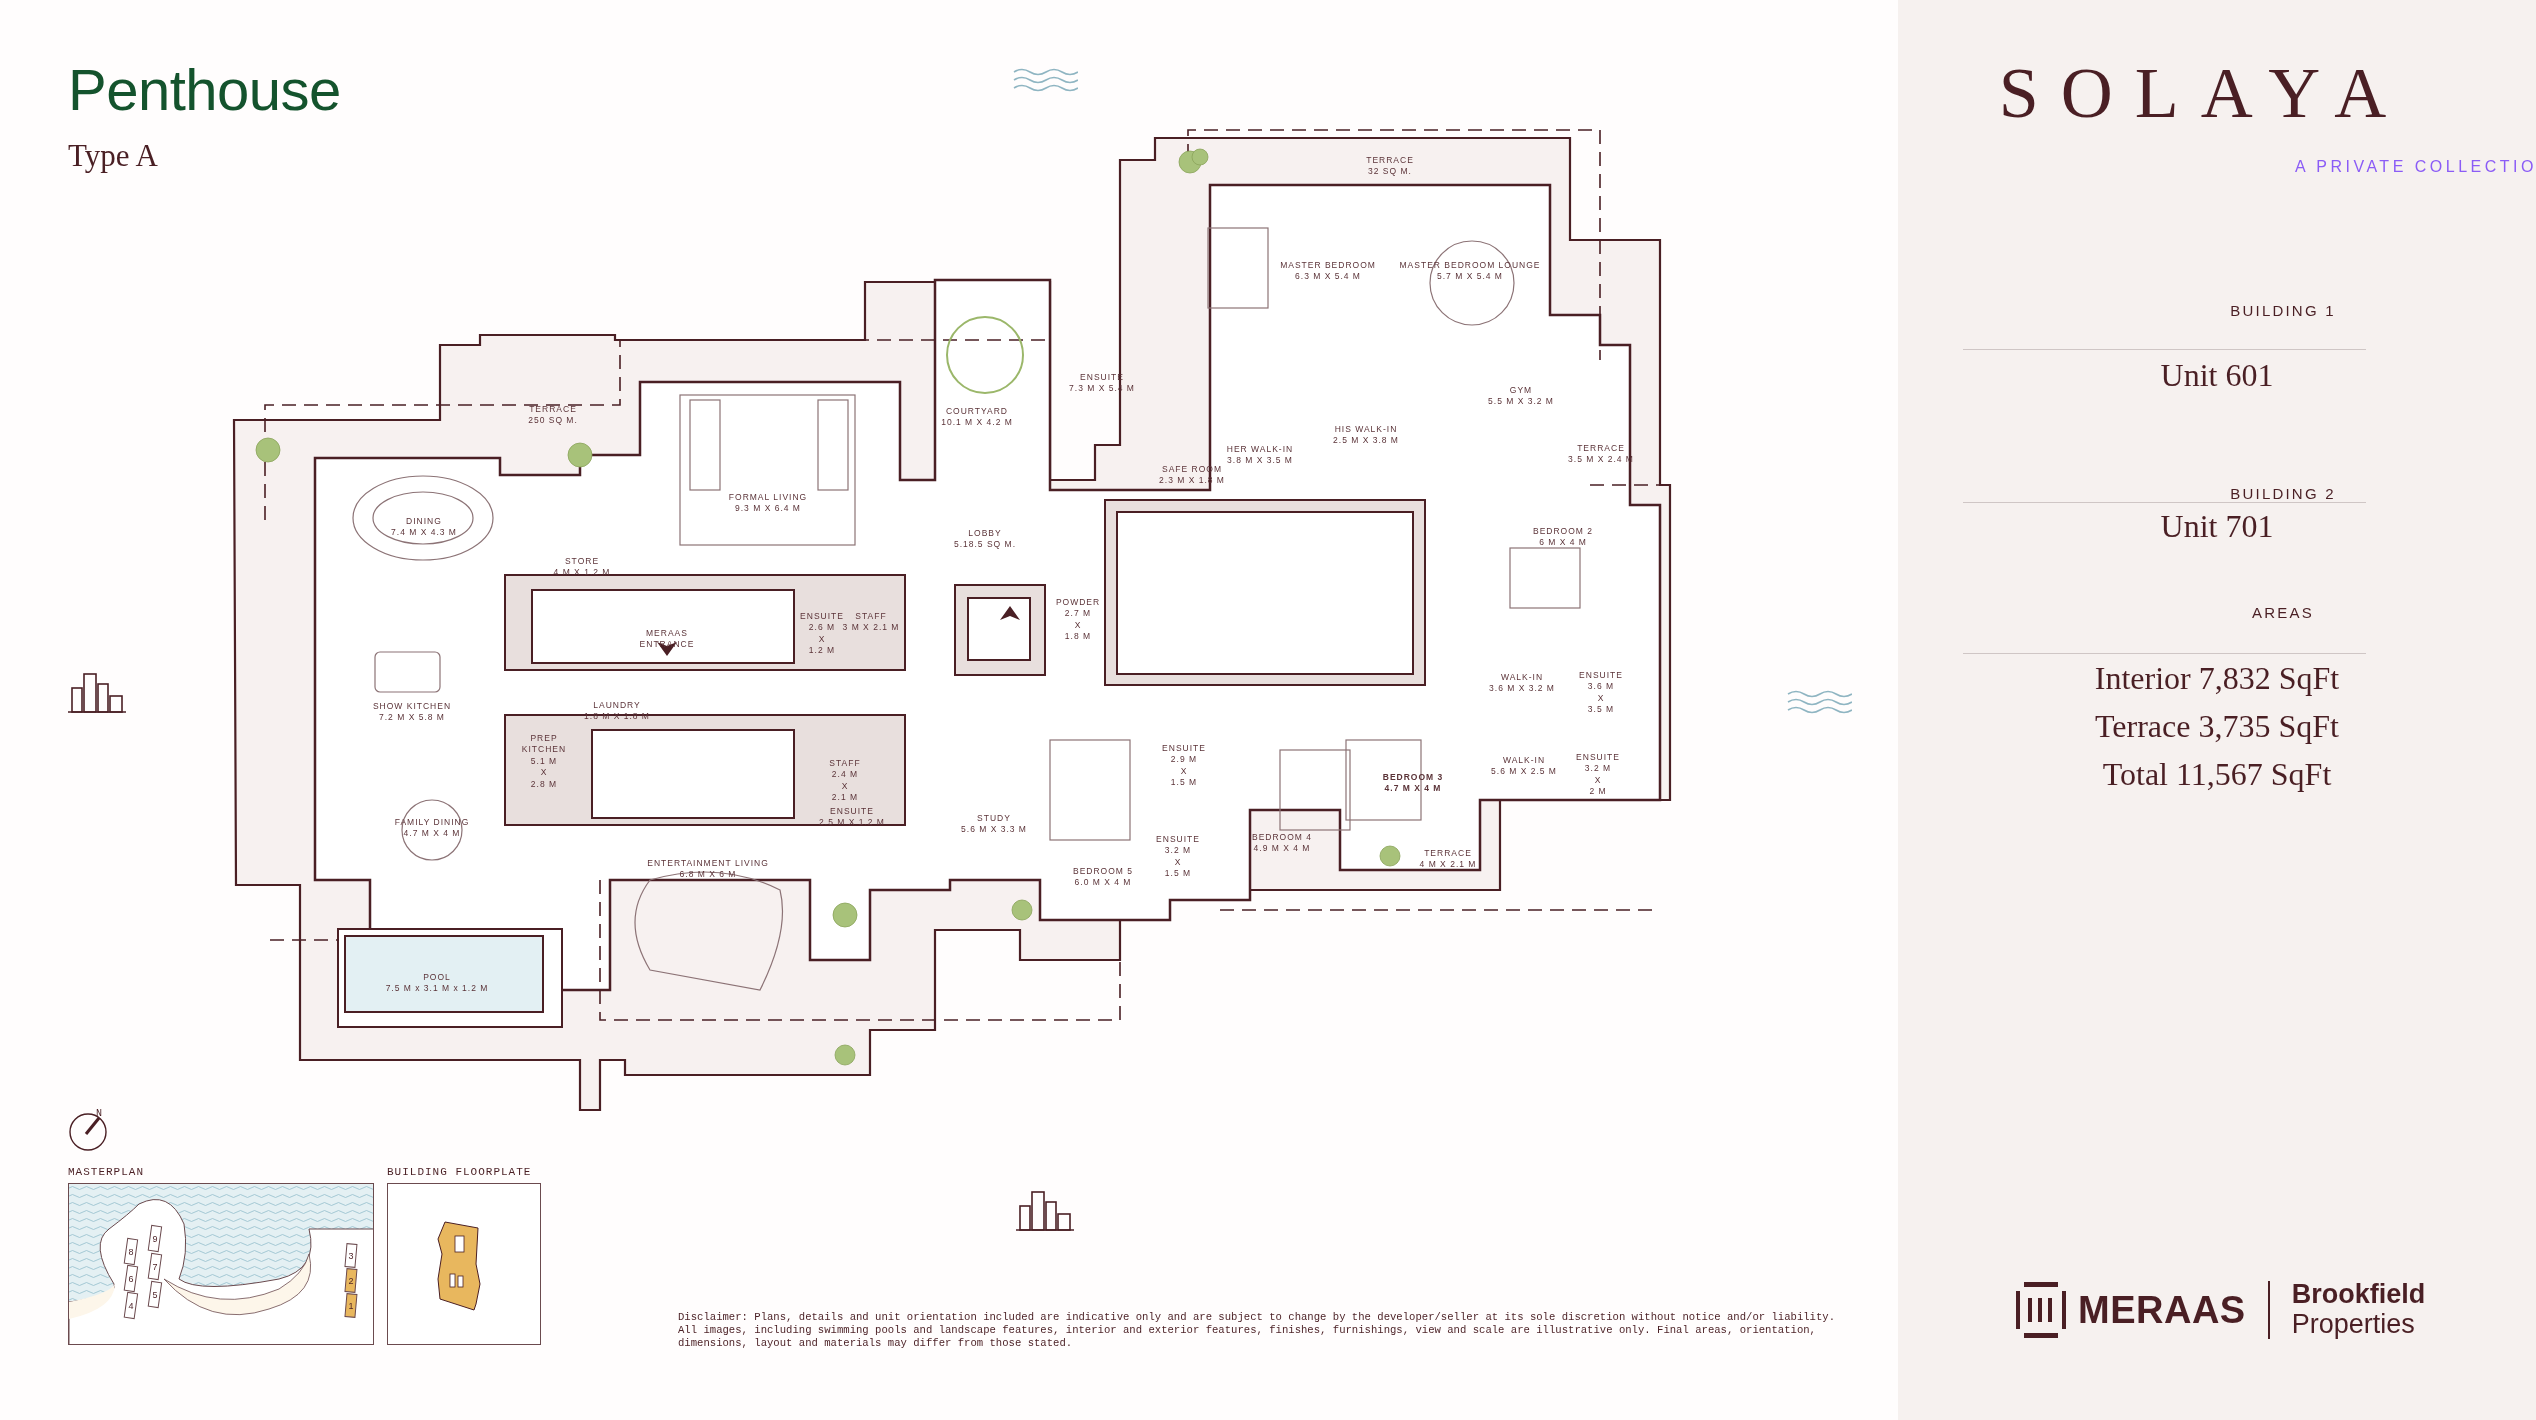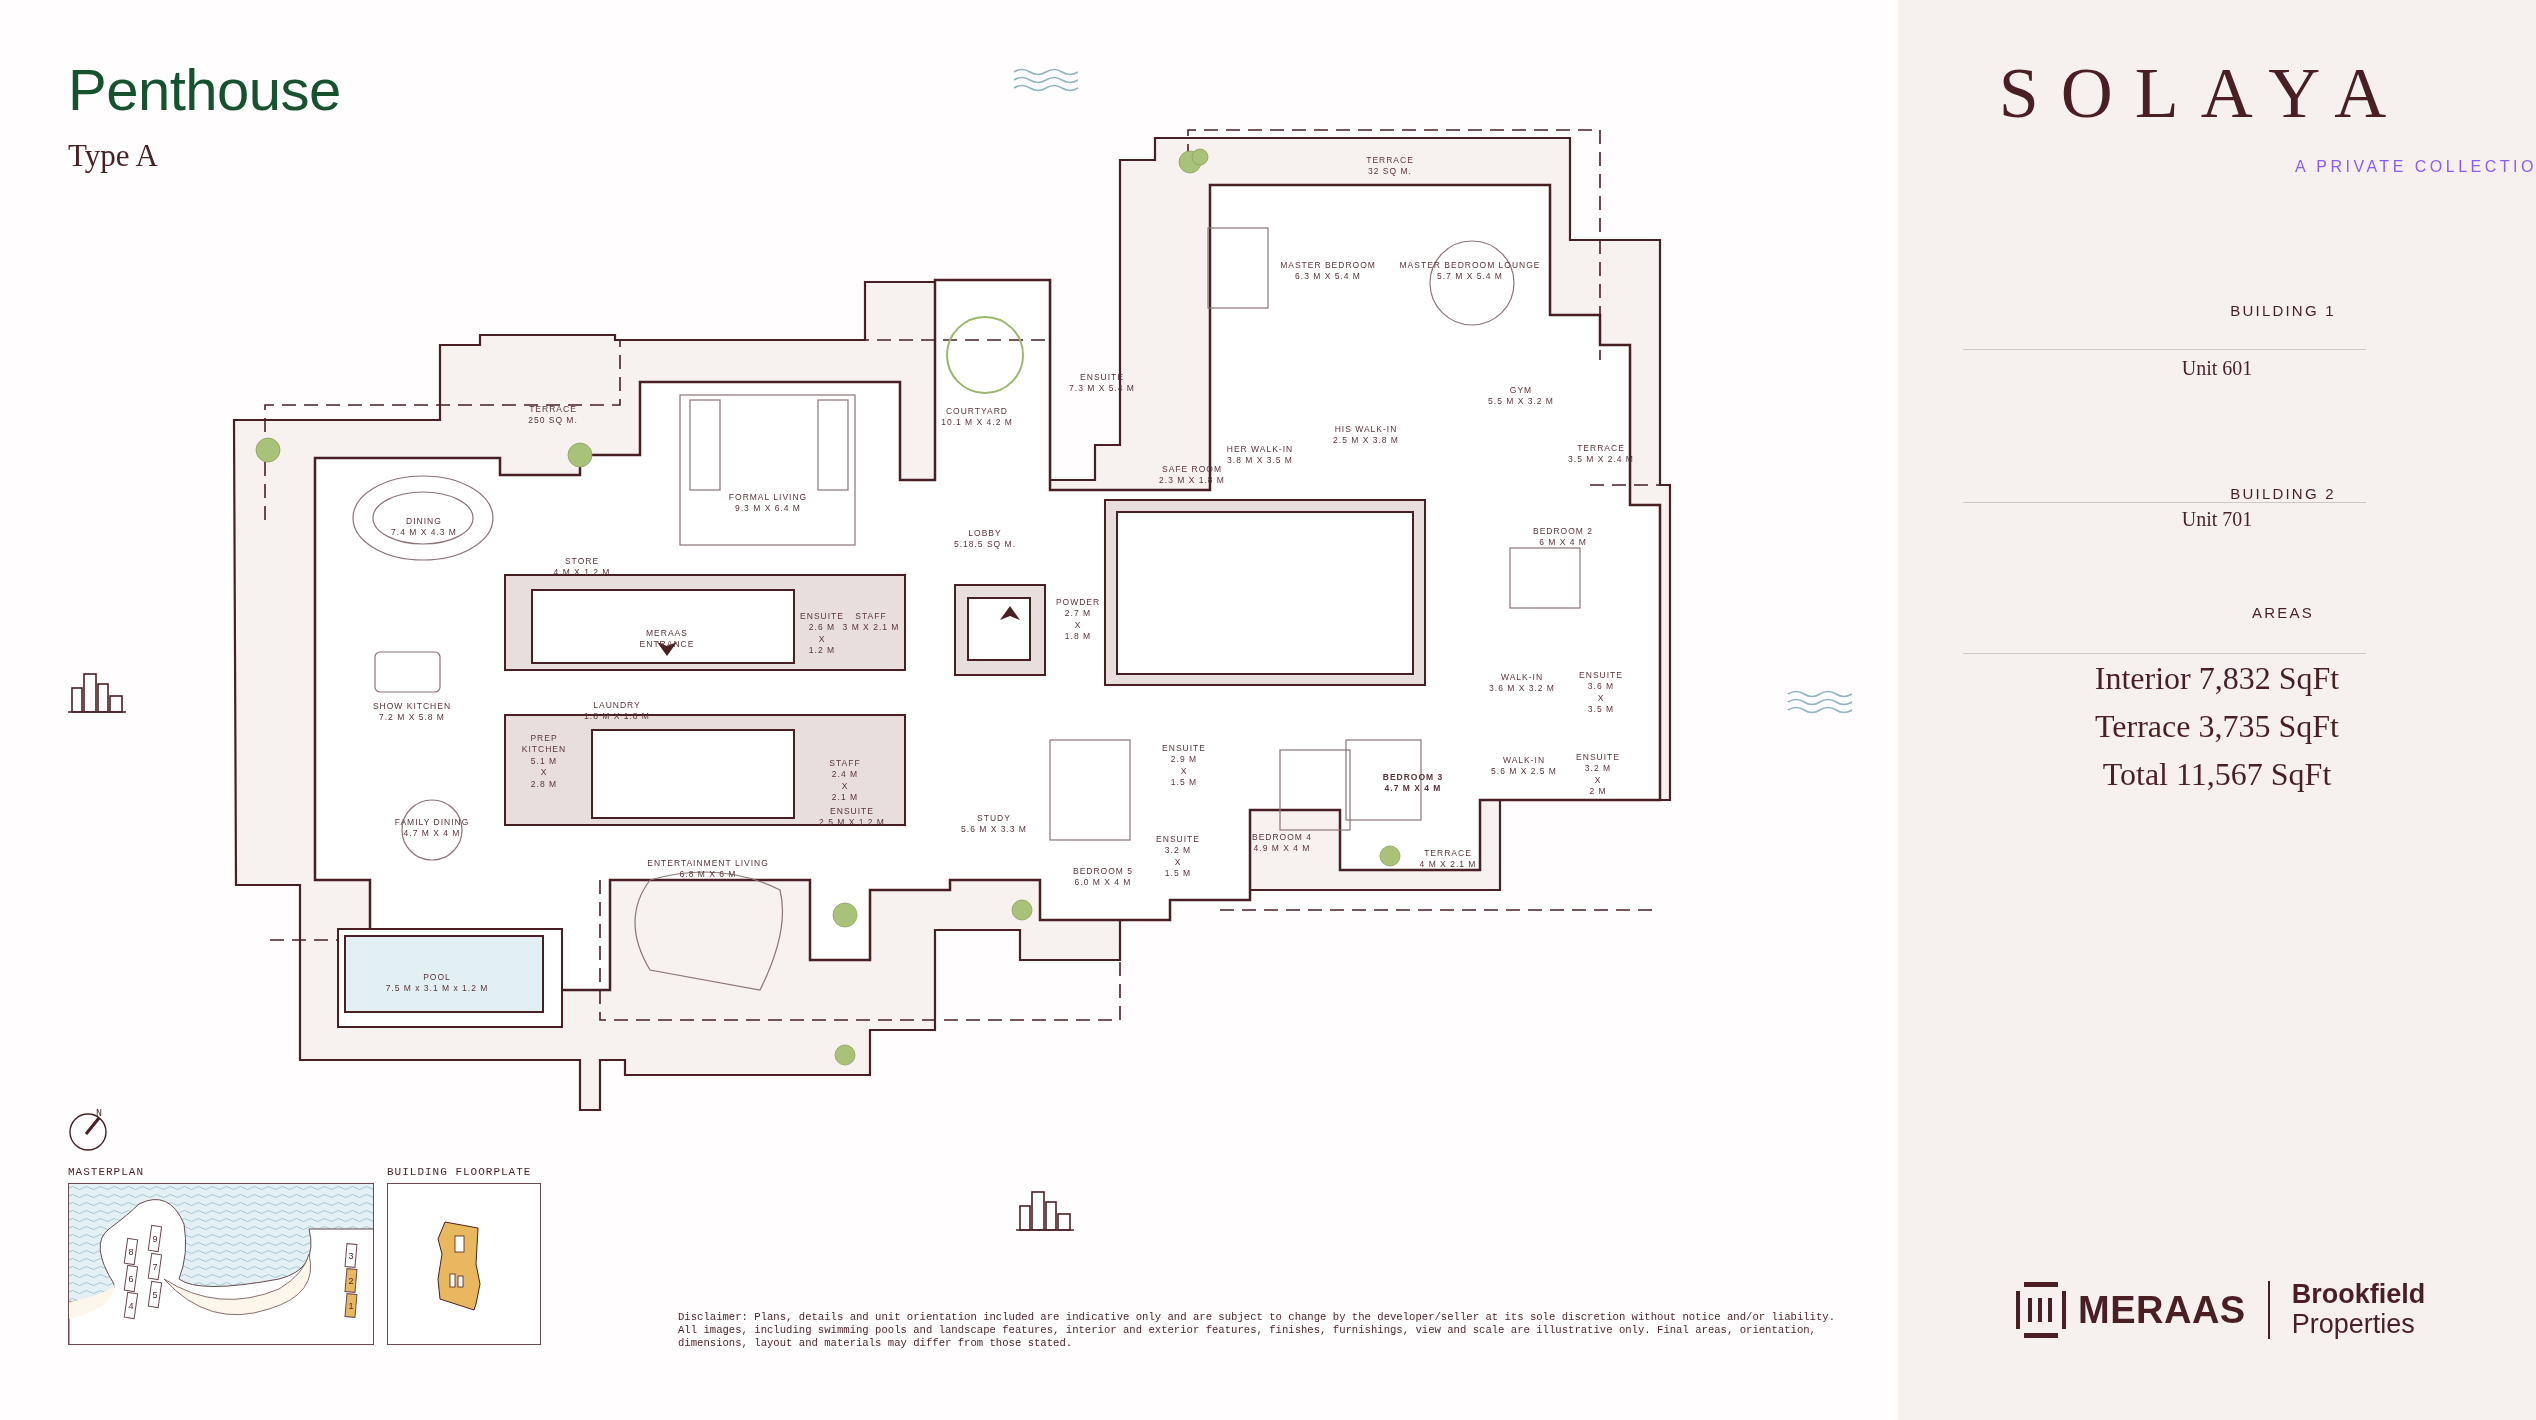--- a/index.html
+++ b/index.html
@@ -23,21 +23,21 @@
   .disclaimer { position: absolute; left: 678px; top: 1311px; width: 1180px; font-family: "Liberation Mono", monospace; font-size: 10.6px; line-height: 13px; color: #4a1f24; }
 
   .waves { position: absolute; }
   .building-icon { position: absolute; }
 
   
   .brand { position: absolute; left: 0; width: 586px; top: 52px; text-align: center; font-family: "Liberation Serif", serif; font-size: 72px; letter-spacing: 22px; color: #4a1f24; padding-left: 25px; }
   .tagline { position: absolute; left: 16px; width: 638px; top: 158px; text-align: right; font-family: "Liberation Sans", sans-serif; font-size: 16px; letter-spacing: 3.5px; color: #8b5cf6; }
   .sec-label { position: absolute; left: 0; width: 770px; text-align: center; font-family: "Liberation Sans", sans-serif; font-size: 15px; letter-spacing: 2.2px; color: #4a1f24; }
   .sec-rule { position: absolute; left: 65px; width: 403px; height: 1px; background: #cfc6c5; }
-  .sec-value { position: absolute; left: 0; width: 638px; text-align: center; font-family: "Liberation Serif", serif; font-size: 20px; color: #4a1f24; }
+  .sec-value { position: absolute; left: 0; width: 638px; text-align: center; font-family: "Liberation Serif", serif; font-size: 32px; color: #4a1f24; }
   .area-line { position: absolute; left: 0; width: 638px; text-align: center; font-family: "Liberation Serif", serif; font-size: 32px; color: #4a1f24; }
 
   .logos { position: absolute; left: 118px; top: 1280px; height: 60px; display: flex; align-items: center; }
   .meraas-mark { width: 52px; height: 56px; position: relative; }
   .meraas-text { font-family: "Liberation Sans", sans-serif; font-weight: bold; font-size: 38px; color: #4a1f24; margin-left: 10px; letter-spacing: 0.5px; }
   .logo-div { width: 2px; height: 58px; background: #4a1f24; margin: 0 22px 0 22px; }
   .brookfield { display: flex; flex-direction: column; line-height: 1.1; }
   .bf1 { font-family: "Liberation Sans", sans-serif; font-weight: bold; font-size: 27px; color: #4a1f24; }
   .bf2 { font-family: "Liberation Sans", sans-serif; font-size: 27px; color: #4a1f24; }
 </style>

